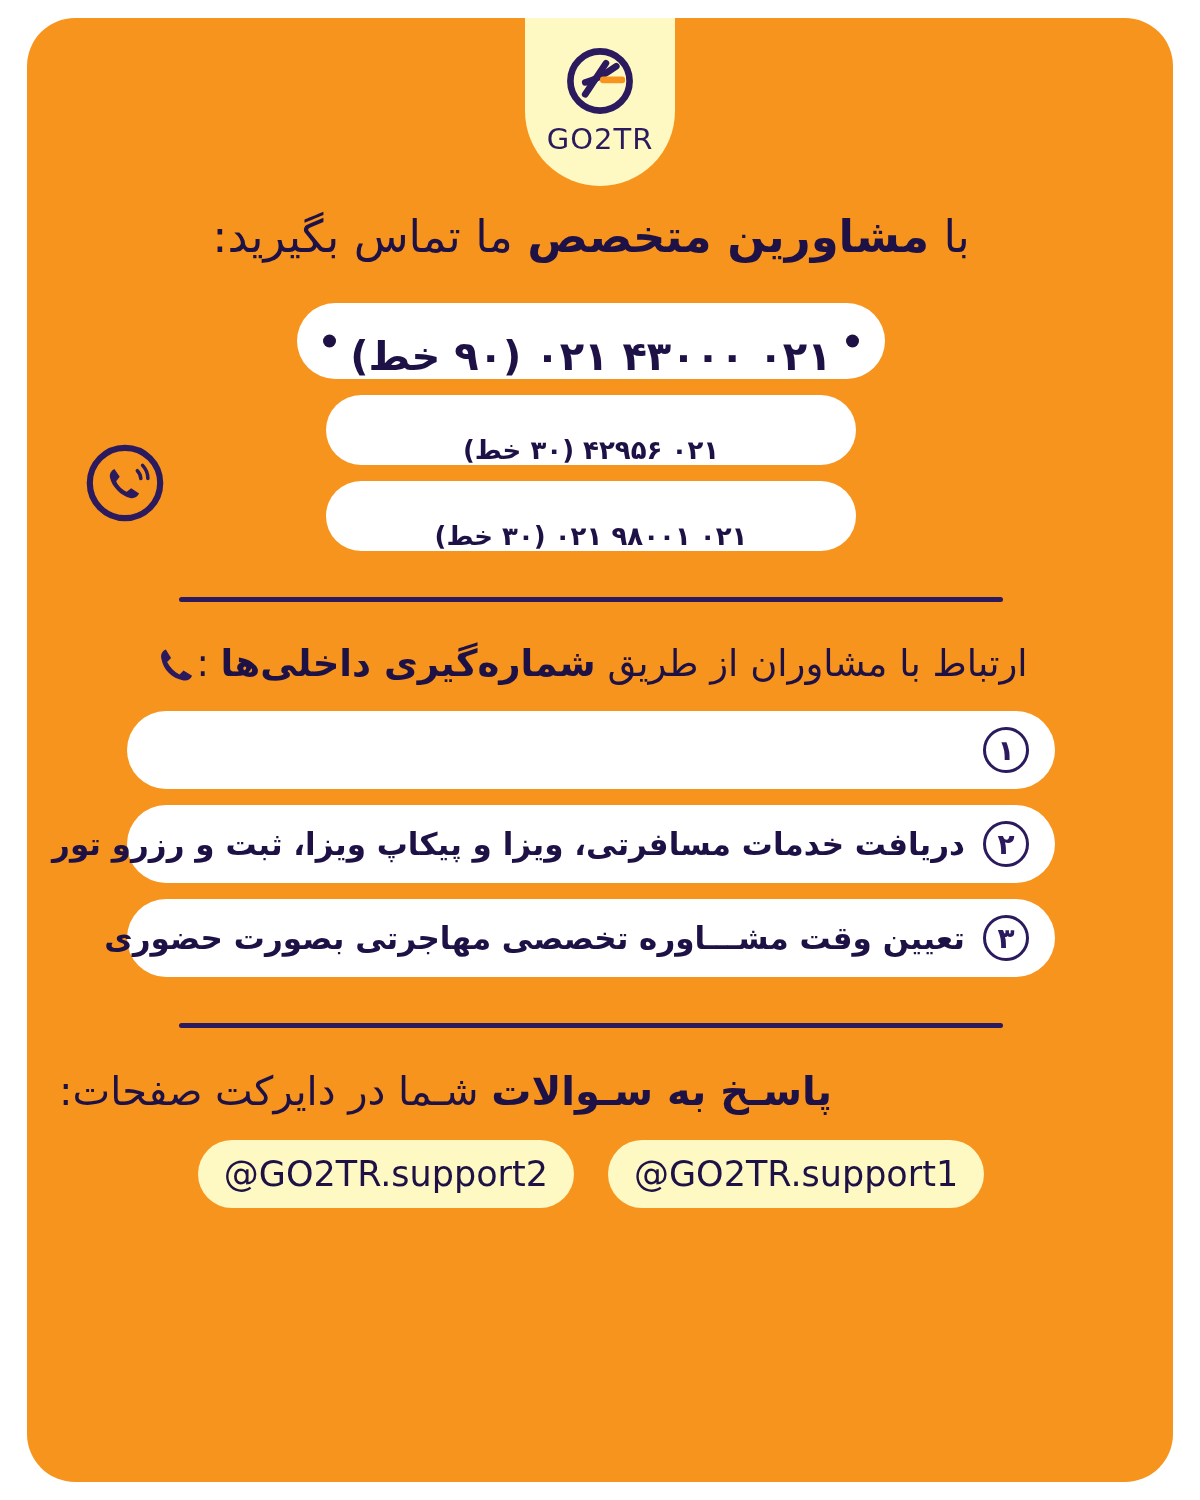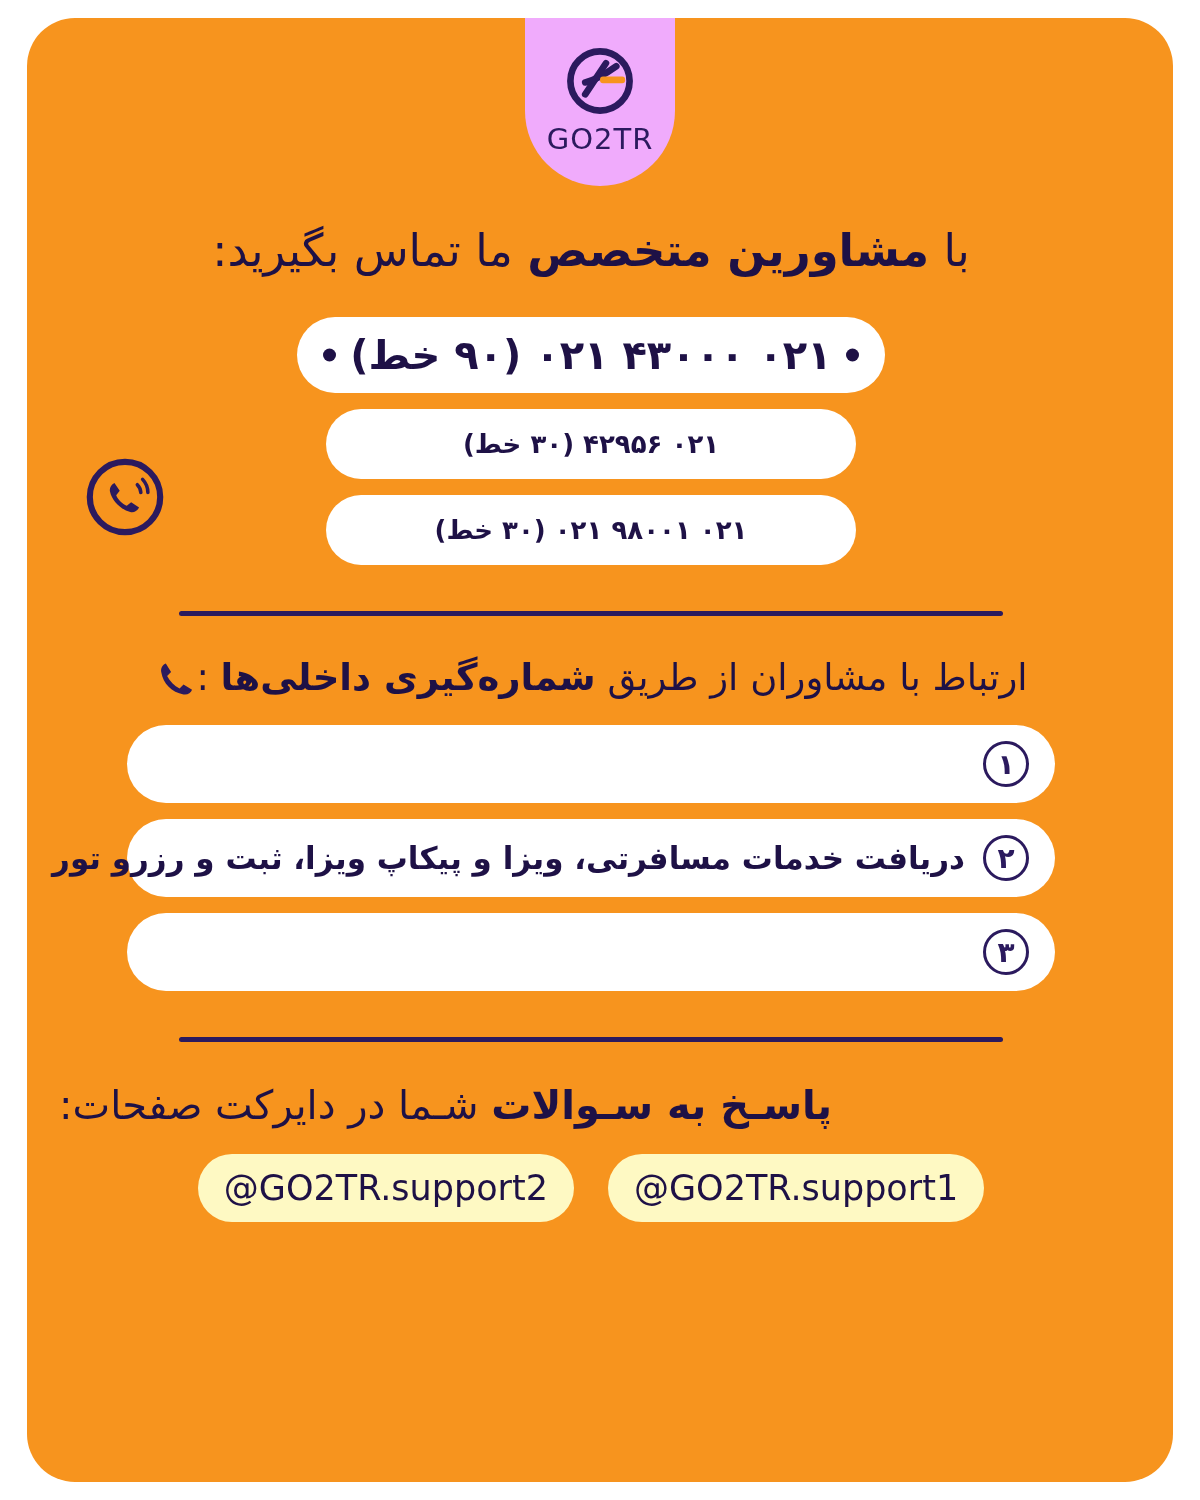--- a/index.html
+++ b/index.html
@@ -28,21 +28,21 @@
     border-radius: 48px;
   }
   
   .logo-notch {
     position: absolute;
     left: 50%;
     top: 18px;
     transform: translateX(-50%);
     width: 150px;
     height: 168px;
-    background: #f0abfc;
+    background: #fef9c3;
     border-bottom-left-radius: 75px;
     border-bottom-right-radius: 75px;
     display: flex;
     flex-direction: column;
     align-items: center;
     justify-content: flex-start;
     padding-top: 26px;
   }
   .logo-mark {
     width: 74px;
@@ -55,21 +55,21 @@
     font-size: 29px;
     letter-spacing: 1px;
     color: #2b1a5e;
     font-weight: 400;
     direction: ltr;
   }
 
   .content {
     position: absolute;
     left: 27px;
-    top: 18px;
+    top: 4px;
     width: 1128px;
     height: 1464px;
     padding: 0 32px;
   }
 
   
   .headline {
     margin-top: 200px;
     text-align: center;
     color: #1e1146;
@@ -88,21 +88,21 @@
     display: flex;
     flex-direction: column;
     align-items: center;
     gap: 16px;
   }
   .pill {
     background: #ffffff;
     border-radius: 40px;
     color: #1e1146;
     display: flex;
-    align-items: center;
+    align-items: flex-end;
     justify-content: center;
     direction: rtl;
     font-weight: 700;
   }
   .pill-main {
     width: 588px;
     height: 76px;
     font-size: 40px;
     position: relative;
   }
@@ -292,20 +292,21 @@
     <div class="items">
       <div class="item">
         <span class="badge">۱</span>
       </div>
       <div class="item">
         <span class="badge">۲</span>
         <span class="item-text">دریافت خدمات مسافرتی، ویزا و پیکاپ ویزا، ثبت و رزرو تور</span>
       </div>
       <div class="item">
         <span class="badge">۳</span>
+        <span class="item-text">تعیین وقت مشـــاوره تخصصی مهاجرتی بصورت حضوری</span>
       </div>
     </div>
 
     <div class="divider"></div>
 
     <div class="bottom-head">
       <b>پاسـخ به سـوالات</b><span> شـما در دایرکت صفحات:</span>
     </div>
 
     <div class="handles">

